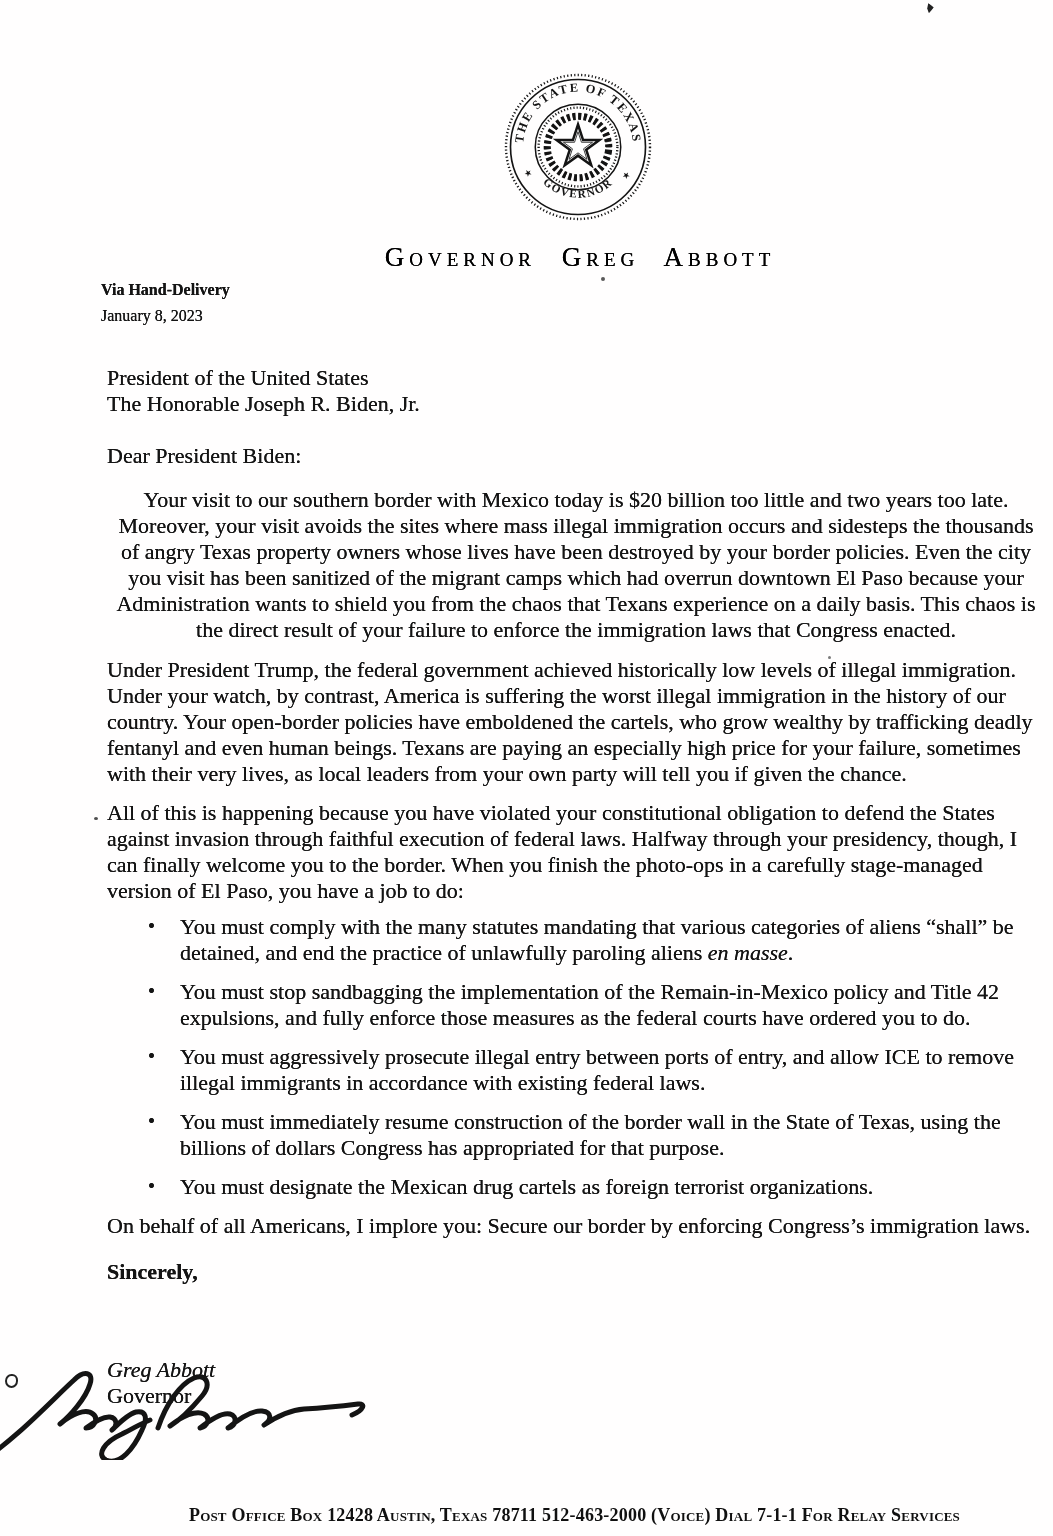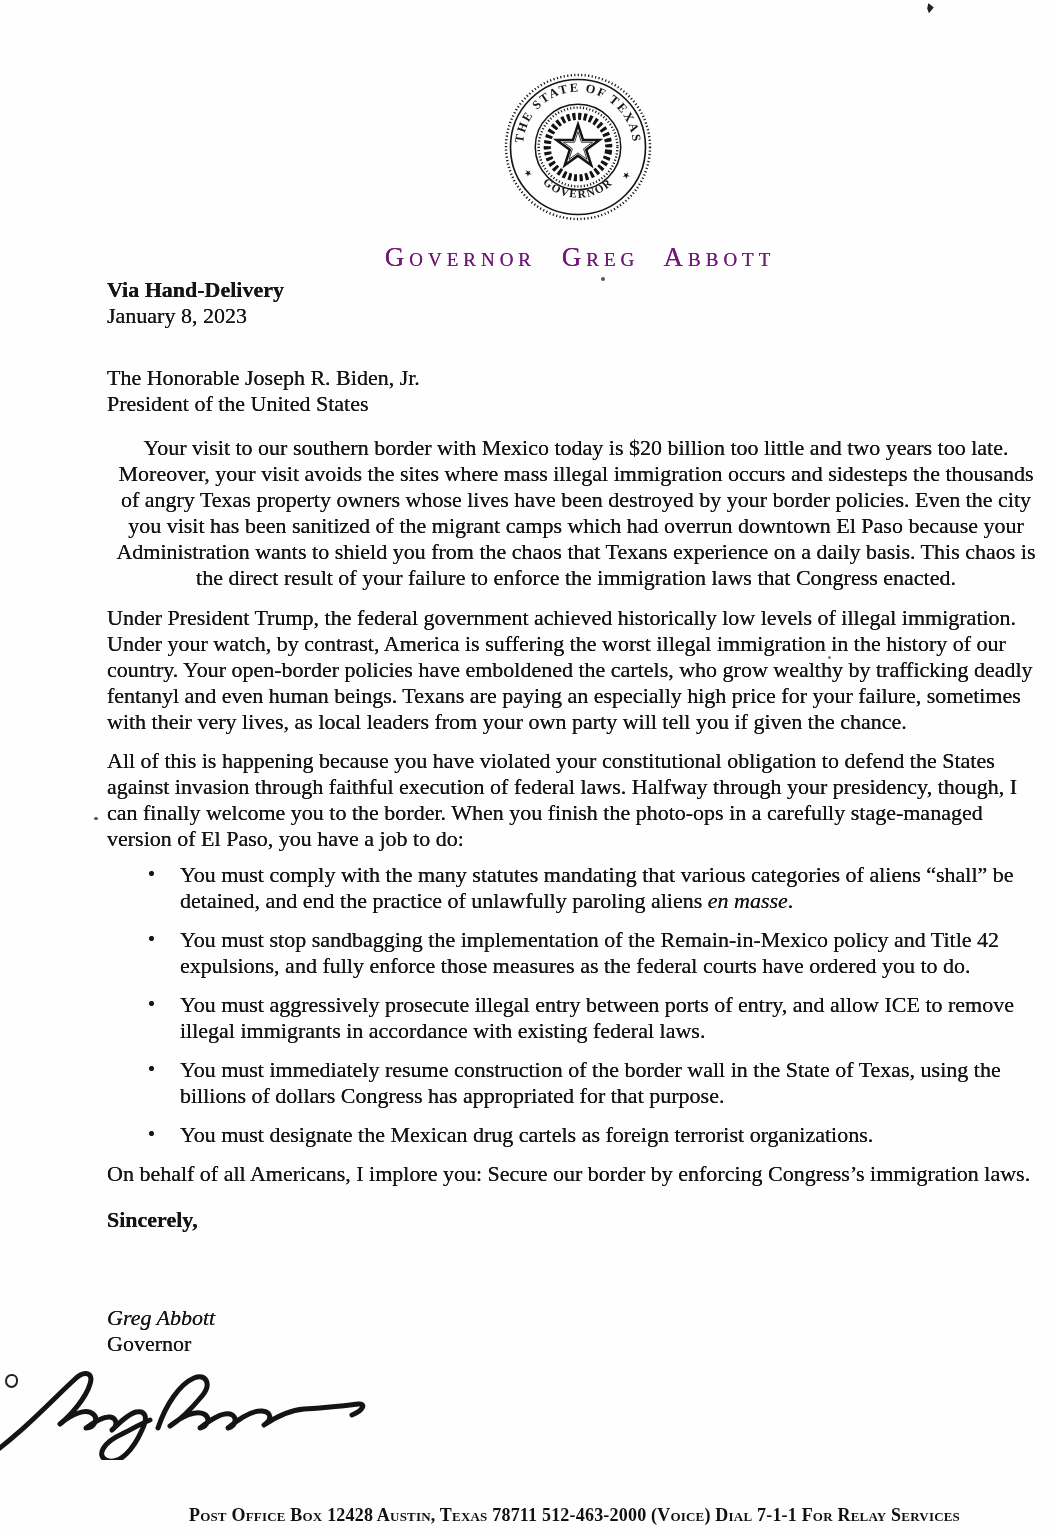--- a/index.html
+++ b/index.html
@@ -15,26 +15,26 @@
 
   
   .seal{ position:absolute; left:503px; top:72px; width:150px; height:150px; }
   .letterhead-title{
     position:absolute; left:300px; top:242px; width:560px;
     text-align:center;
     font-size:27px;
     font-variant:small-caps;
     letter-spacing:5px;
     word-spacing:14px;
-    color:#701a75;
+    color:#000000;
     text-shadow:0 0 .5px currentColor;
   }
 
   
-  .meta{ position:absolute; left:107px; top:277px; font-size:22px; line-height:26px; }
+  .meta{ position:absolute; left:101px; top:277px; font-size:16px; line-height:26px; }
   .meta .delivery{ font-weight:700; }
 
   
   .content{
     position:absolute; left:107px; top:365px; width:938px;
     font-size:22px; line-height:26px;
   }
   .content p{ margin:0; }
   .recipient div{ }
   .salutation{ margin-top:26px !important; }
@@ -114,24 +114,25 @@
   <div class="letterhead-title">Governor Greg Abbott</div>
 
   <div class="meta doc-text">
     <div class="delivery">Via Hand-Delivery</div>
     <div class="date">January 8, 2023</div>
   </div>
 
   <div class="content doc-text">
 
     <div class="recipient">
+      <div>President of the United States</div>
       <div>The Honorable Joseph R. Biden, Jr.</div>
-      <div>President of the United States</div>
     </div>
 
+    <p class="salutation">Dear President Biden:</p>
 
     <p class="p1">Your visit to our southern border with Mexico today is $20 billion too little and two years too late. Moreover, your visit avoids the sites where mass illegal immigration occurs and sidesteps the thousands of angry Texas property owners whose lives have been destroyed by your border policies.  Even the city you visit has been sanitized of the migrant camps which had overrun downtown El Paso because your Administration wants to shield you from the chaos that Texans experience on a daily basis.  This chaos is the direct result of your failure to enforce the immigration laws that Congress enacted.</p>
     <p class="p2">Under President Trump, the federal government achieved historically low levels of illegal immigration.  Under your watch, by contrast, America is suffering the worst illegal immigration in the history of our country.  Your open-border policies have emboldened the cartels, who grow wealthy by trafficking deadly fentanyl and even human beings.  Texans are paying an especially high price for your failure, sometimes with their very lives, as local leaders from your own party will tell you if given the chance.</p>
     <p class="p3">All of this is happening because you have violated your constitutional obligation to defend the States against invasion through faithful execution of federal laws.  Halfway through your presidency, though, I can finally welcome you to the border.  When you finish the photo-ops in a carefully stage-managed version of El Paso, you have a job to do:</p>
 
     <ul class="demands">
       <li>
         <span class="bullet">•</span>
         <span>You must comply with the many statutes mandating that various categories of aliens “shall” be detained, and end the practice of unlawfully paroling aliens </span><i>en masse</i><span>.</span>
       </li>

